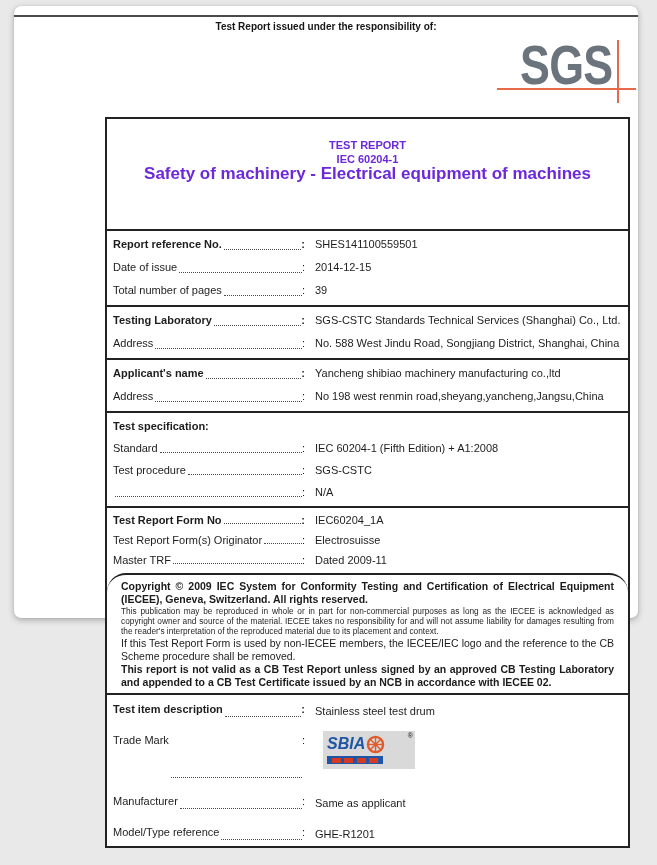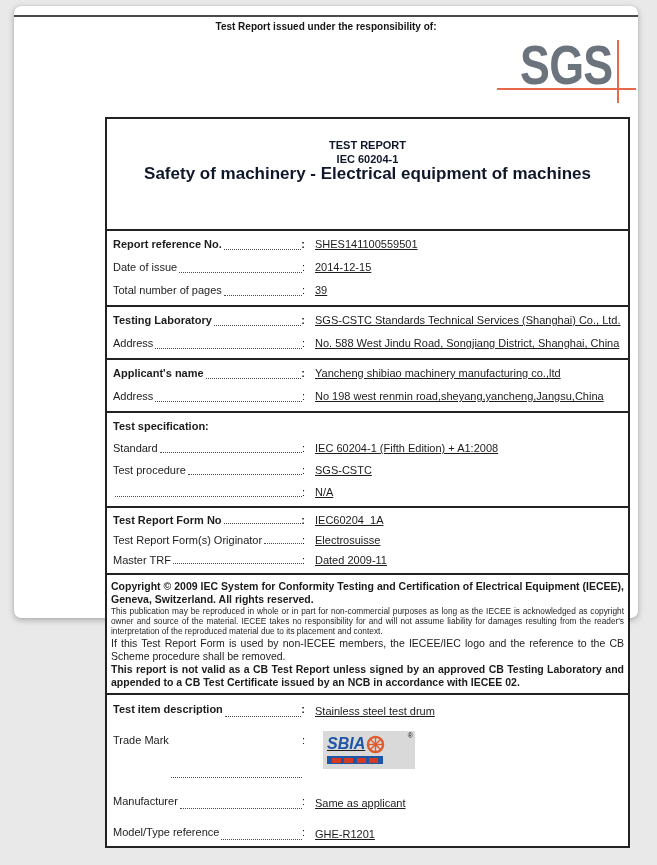--- a/index.html
+++ b/index.html
@@ -22,37 +22,37 @@
               transform:scaleX(0.8); transform-origin:right center; }
   .sgs-vline { position:absolute; top:34px; right:19px; width:2px; height:63px; background:#e8694a; }
   .sgs-hline { position:absolute; top:82px; right:2px; width:139px; height:2px; background:#e8694a; }
 
   
   .doc-table { position:absolute; left:91px; top:111px; width:525px; height:731px;
                border:2px solid #222; box-sizing:border-box; overflow:hidden; background:#fff; }
   .sec { padding:2px 6px 3px; }
   .sec + .sec { border-top:2px solid #222; }
 
-  .sec-title { height:110px; box-sizing:border-box; padding-top:19px; text-align:center; color:#0f172a; }
+  .sec-title { height:110px; box-sizing:border-box; padding-top:19px; text-align:center; color:#6d28d9; }
   .t1 { font-weight:bold; font-size:11px; line-height:14px; }
   .t2 { font-weight:bold; font-size:17px; line-height:16px; }
 
   .row { display:flex; line-height:23px; font-size:11px; color:#1d1d1d; }
   .lbl { display:flex; width:192px; flex:0 0 192px; }
   .lt { white-space:nowrap; }
   .bold .lt, .bold .colon { font-weight:bold; }
   .dots { flex:1 1 auto; min-width:6px; align-self:flex-end;
           border-bottom:1.5px dotted #4a4a4a; margin:0 0 6px 2px; }
   .colon { flex:0 0 auto; }
-  .val { padding-left:10px; white-space:nowrap; flex:1 1 auto;text-decoration:underline; }
+  .val { padding-left:10px; white-space:nowrap; flex:1 1 auto; }
 
   .sec-specs .row { line-height:22px; }
   .sec-trf .row { line-height:20px; }
 
-  .sec-copy { padding:4px 4px; color:#1b1b1b; }
+  .sec-copy { padding:4px 14px; color:#1b1b1b;border-radius:19px; }
   .c-bold { font-weight:bold; font-size:10.5px; line-height:12.5px; text-align:justify; margin:1px 0; }
   .c-small { font-size:8.3px; line-height:10px; text-align:justify; margin:1px 0; color:#262626; }
   .c-norm { font-size:10.5px; line-height:12.5px; text-align:justify; margin:1px 0; }
 
   .sec-item .row { line-height:24px; margin-bottom:5px; }
   .sec-item .val { padding-top:2px; }
   .row-logo { height:56px; margin-bottom:8px; }
 
   
   .tm-logo { position:relative; width:92px; height:38px; background:#d9d9d9; margin-top:1px;

